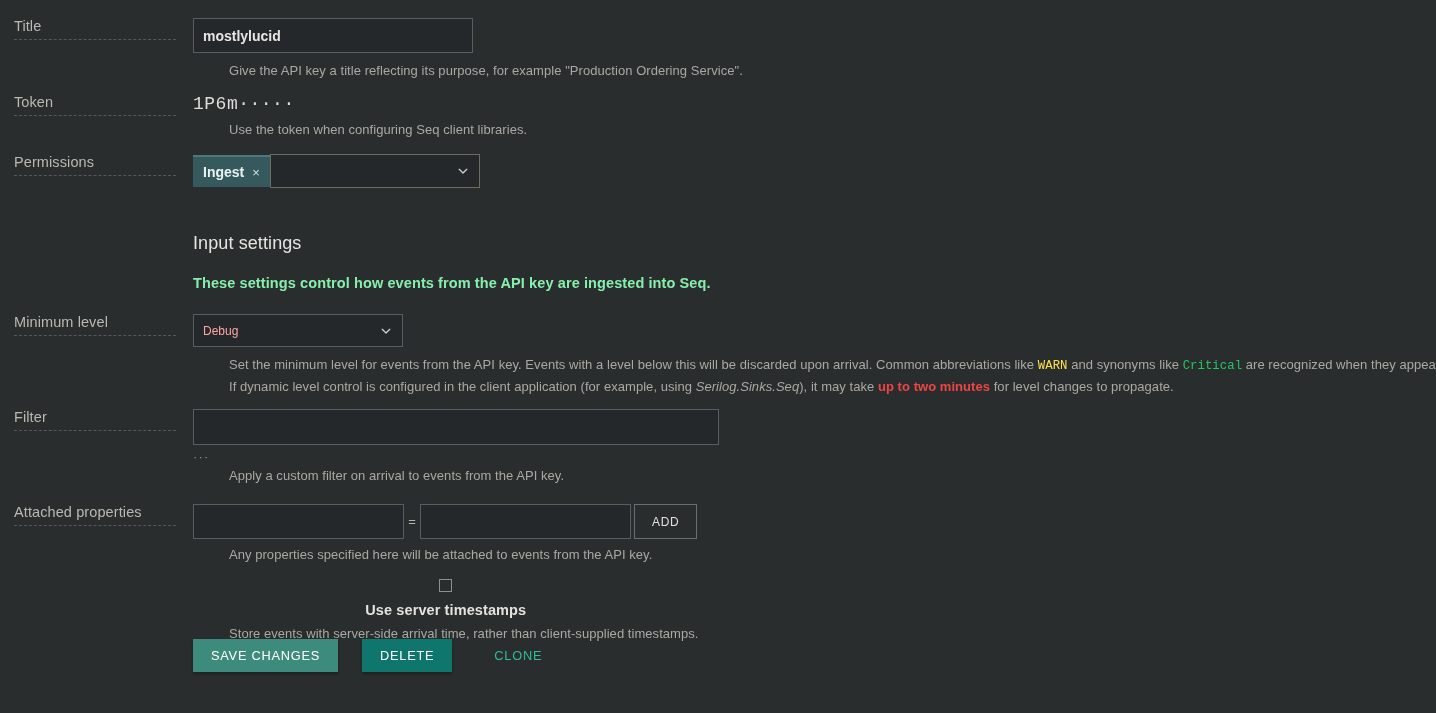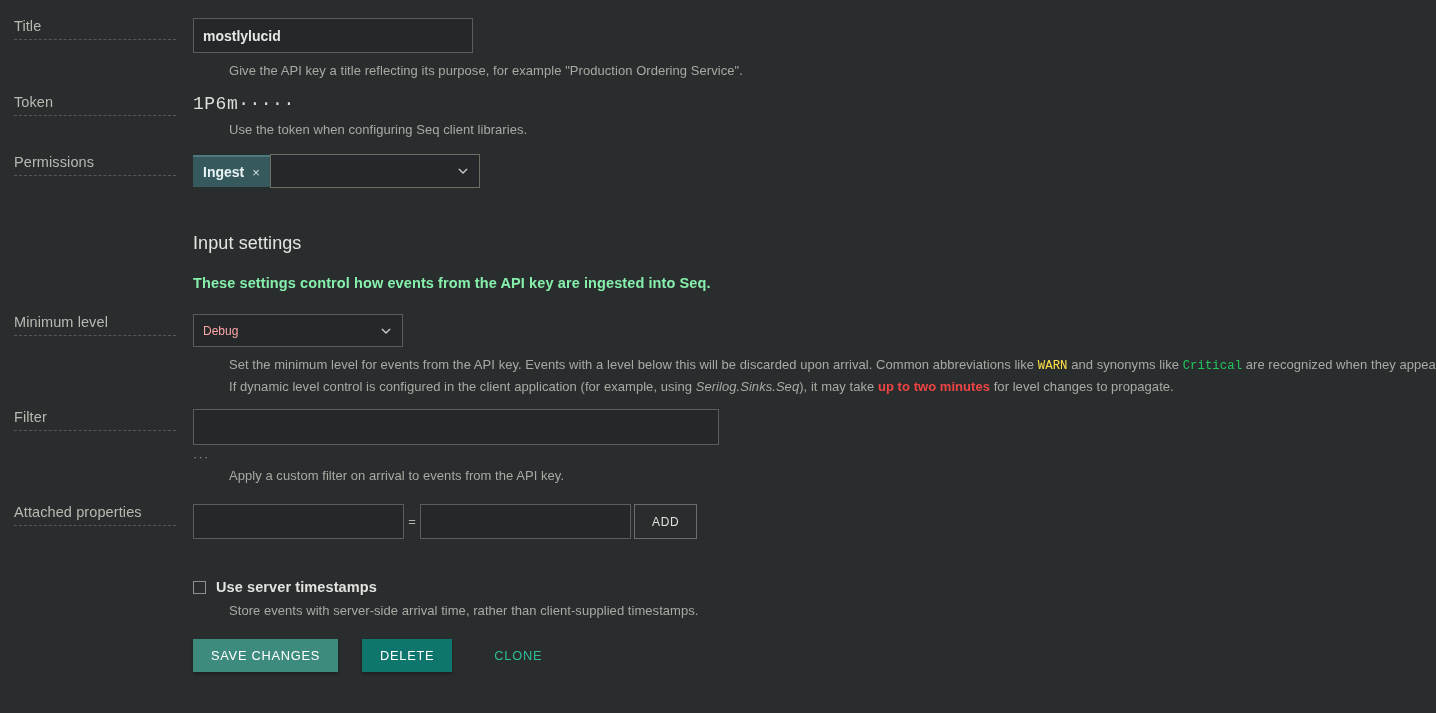--- a/index.html
+++ b/index.html
@@ -165,21 +165,21 @@
     color: #e0e0dc;
     font-family: "Liberation Sans", sans-serif;
     font-size: 12px;
     letter-spacing: .7px;
     padding: 0 17px;
     height: 35px;
     cursor: pointer;
   }
 
   
-  .cbrow { display: flex; align-items: center; gap: 10px; }
+  .cbrow { display: flex; align-items: center; gap: 10px; flex-direction: column; }
   .cbox {
     width: 13px; height: 13px;
     border: 1px solid #8d9090;
     background: transparent;
     cursor: pointer;
     flex: none;
   }
   .cblabel {
     font-size: 14.5px;
     color: #e2e2de;
@@ -282,20 +282,21 @@
 
   <div class="row" style="top:504px;">
     <div class="label">Attached properties</div>
     <div class="field">
       <div class="props">
         <input class="txt" style="width: 211px; font-weight: normal;" value="">
         <span class="eq">=</span>
         <input class="txt" style="width: 211px; font-weight: normal;" value="">
         <button class="addbtn" style="margin-left:3px;">ADD</button>
       </div>
+      <div class="helptext" style="margin-top:7px;">Any properties specified here will be attached to events from the API key.</div>
     </div>
   </div>
 
   <div class="row" style="top:579px;">
     <div class="field">
       <div class="cbrow">
         <span class="cbox"></span>
         <span class="cblabel">Use server timestamps</span>
       </div>
       <div class="helptext" style="margin-top:7px;">Store events with server-side arrival time, rather than client-supplied timestamps.</div>

